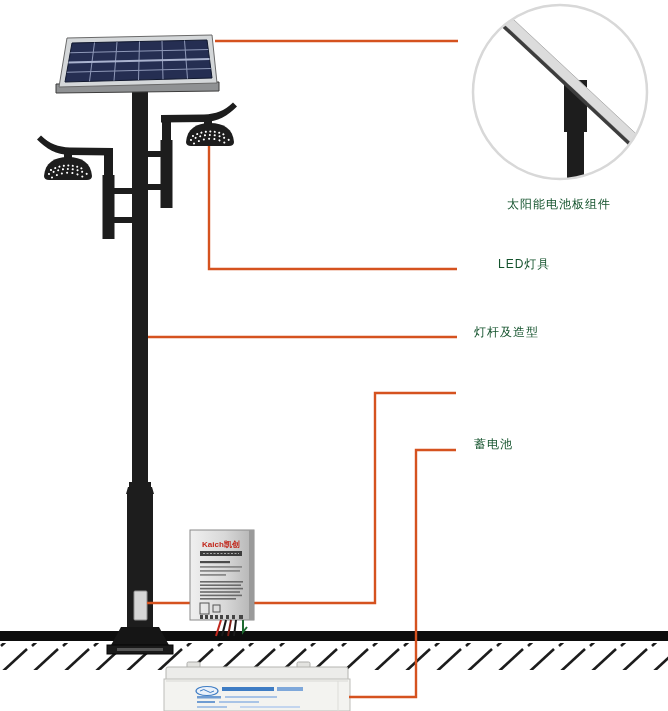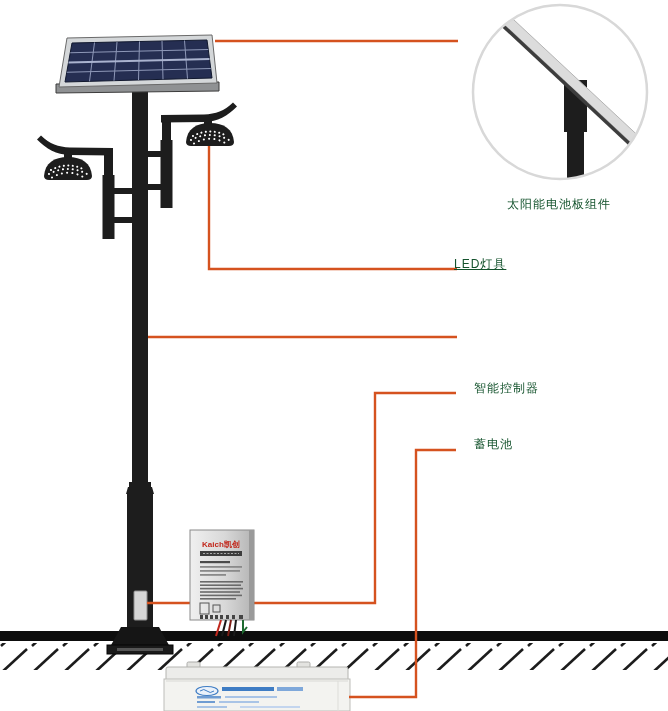--- a/index.html
+++ b/index.html
@@ -164,17 +164,17 @@
   <g fill="none" stroke-width="2">
     <path d="M221,620 L216,636" stroke="#c0281e"></path>
     <path d="M226,620 L222,636" stroke="#1a1a1a"></path>
     <path d="M231,620 L228,636" stroke="#7c1d15"></path>
     <path d="M236,620 L234,636" stroke="#1a1a1a"></path>
     <path d="M243,620 L243,632 L247,627" stroke="#1e6b30"></path>
   </g>
 </svg>
 
 <div class="callout-label" style="left:507px;top:197px;">太阳能电池板组件</div>
-<div class="callout-label" style="left:454px;top:257px;text-decoration:underline;">LED灯具</div>
-<div class="callout-label" style="left:474px;top:381px;">智能控制器</div>
+<div class="callout-label" style="left:498px;top:257px;">LED灯具</div>
+<div class="callout-label" style="left:474px;top:325px;">灯杆及造型</div>
 <div class="callout-label" style="left:474px;top:438px;font-family:Liberation Mono, monospace;">蓄电池</div>
 
 </div>
 
 </body></html>

